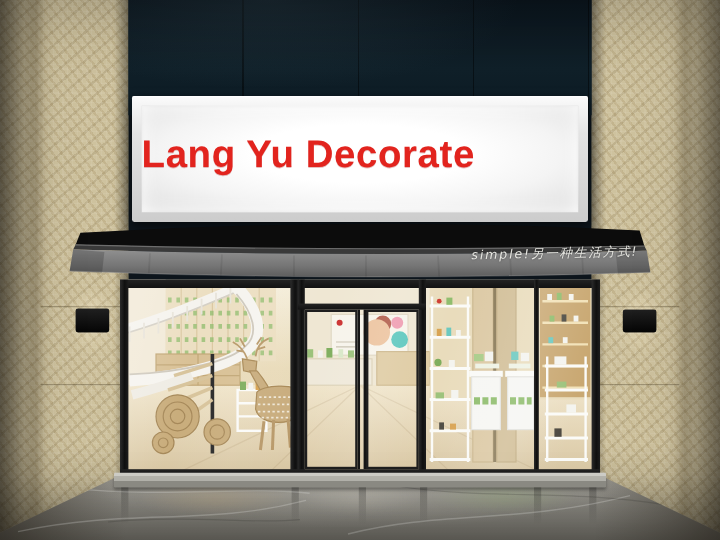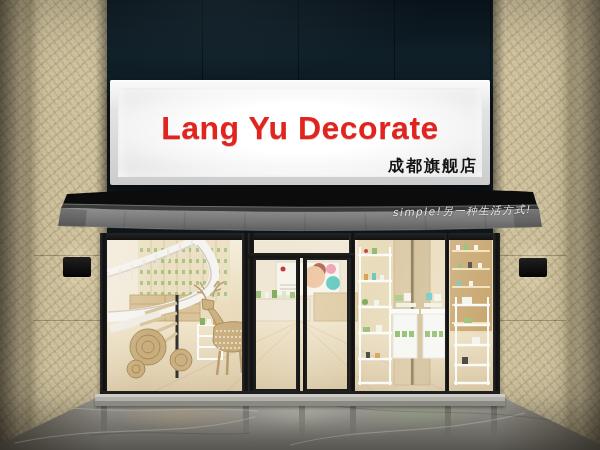--- a/index.html
+++ b/index.html
@@ -36,21 +36,21 @@
       repeating-linear-gradient(90deg, transparent 0 95px, rgba(0,0,0,.45) 95px 96px),
       linear-gradient(180deg,#0b151d 0%, #102029 60%, #0d1b24 100%);}
 
   
   .signboard{left:110px;top:80px;width:380px;height:105px;border-radius:2px;
     background:linear-gradient(180deg,#fbfbfb,#e3e3e3 30%,#cccccc);
     box-shadow:0 3px 9px rgba(0,0,0,.55), inset 0 1px 0 rgba(255,255,255,.9);}
   .sign-panel{left:8px;top:8px;right:8px;bottom:8px;
     background:radial-gradient(ellipse at 50% 45%, #ffffff 35%, #f4f4f4 65%, #e3e3e3 92%);
     box-shadow:inset 0 0 16px rgba(255,255,255,1), inset 0 0 3px rgba(0,0,0,.12);
-    display:flex;align-items:center;justify-content:center;}
+    display:flex;align-items:center;}
   .sign-title{position:static;font-weight:700;font-size:32px;color:#e2241e;
     letter-spacing:.5px;padding-bottom:8px;text-shadow:0 1px 0 rgba(150,0,0,.25);}
   .sign-sub{right:12px;bottom:8px;font-weight:700;font-size:16px;color:#141414;
     letter-spacing:2px;font-family:"DejaVu Sans",sans-serif;}
 
   
   .awning{left:55px;top:178px;width:490px;height:62px;}
   .awning-slogan{left:352px;top:205px;width:180px;text-align:right;
     font-family:"DejaVu Sans",sans-serif;font-style:italic;font-size:10.5px;
     color:rgba(243,243,238,.92);letter-spacing:1.5px;transform:rotate(-1.3deg);
@@ -134,21 +134,20 @@
     <div class="seam-h" style="left:0;top:255px;width:73px;"></div>
     <div class="seam-h" style="left:0;top:320px;width:73px;"></div>
   </div>
 
   <div class="fascia"></div>
 
   <div class="signboard">
     <div class="sign-panel">
       <span class="sign-title">Lang Yu Decorate</span>
     </div>
-    <span class="sign-sub">成都旗舰店</span>
   </div>
 
   <div class="storefront">
     <svg class="interior" viewBox="0 0 400 165" width="400" height="165">
       <defs>
         <linearGradient id="wallG" x1="0" y1="0" x2="0" y2="1">
           <stop offset="0" stop-color="#f6efdd"></stop>
             <stop offset=".45" stop-color="#e9dbba"></stop>
             <stop offset="1" stop-color="#e3d3b0"></stop>
         </linearGradient>

